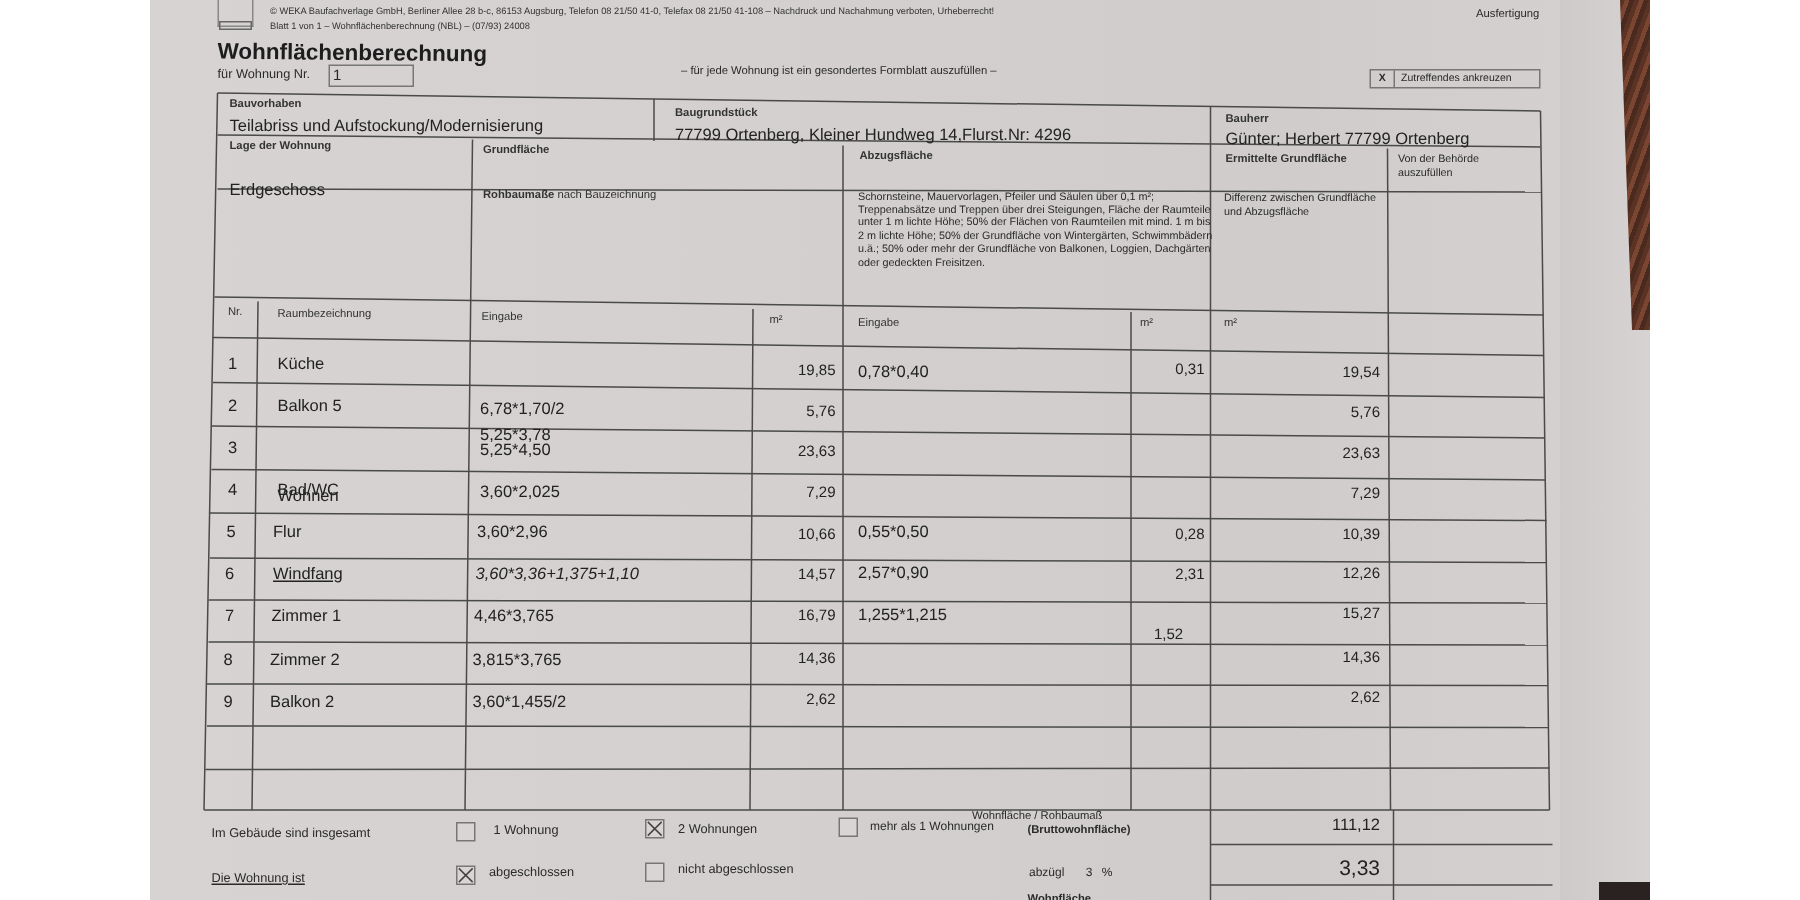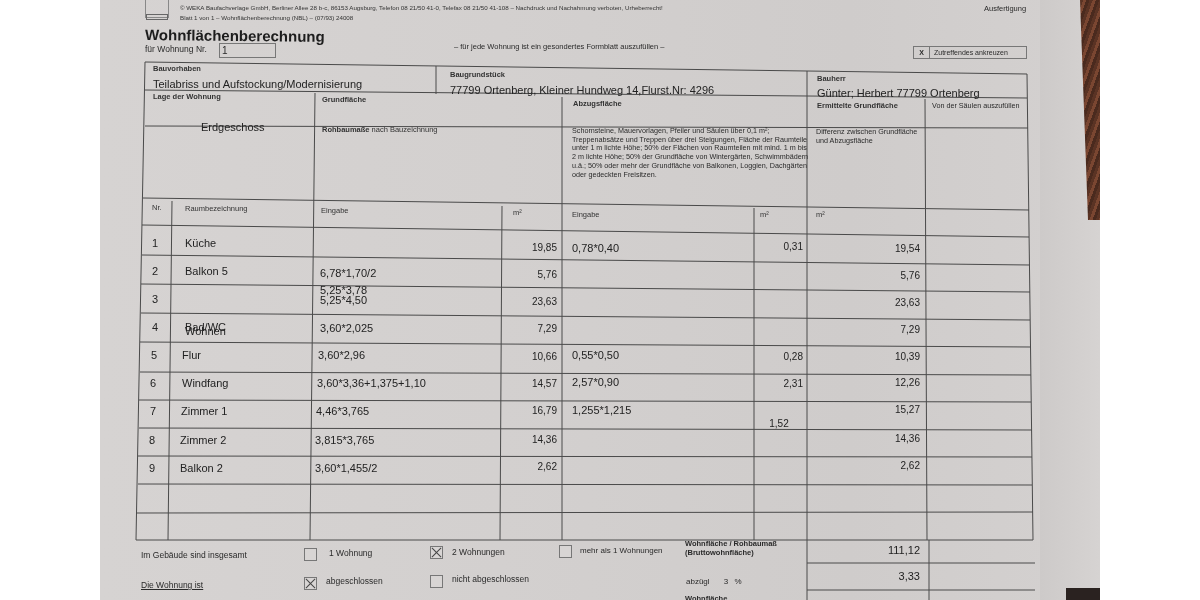--- a/index.html
+++ b/index.html
@@ -115,28 +115,28 @@
 </svg>
 
 <div class="cell lbl" style="left:153px;top:64px;">Bauvorhaben</div>
 <div class="cell val" style="left:153px;top:78px;">Teilabriss und Aufstockung/Modernisierung</div>
 <div class="cell lbl" style="left:450px;top:70px;">Baugrundstück</div>
 <div class="cell val" style="left:450px;top:84px;">77799 Ortenberg, Kleiner Hundweg 14,Flurst.Nr: 4296</div>
 <div class="cell lbl" style="left:817px;top:74px;">Bauherr</div>
 <div class="cell val" style="left:817px;top:87px;">Günter; Herbert  77799  Ortenberg</div>
 
 <div class="cell lbl" style="left:153px;top:92px;">Lage der Wohnung</div>
-<div class="cell val" style="left:153px;top:121px;margin-left:48px;">Erdgeschoss</div>
+<div class="cell val" style="left:153px;top:121px;">Erdgeschoss</div>
 <div class="cell lbl" style="left:322px;top:95px;">Grundfläche</div>
 <div class="cell small" style="left:322px;top:125px;"><b>Rohbaumaße</b><span> nach Bauzeichnung</span></div>
 <div class="cell lbl" style="left:573px;top:99px;font-weight:bold;">Abzugsfläche</div>
 <div class="para" style="left:572px;top:127px;width:238px;">Schornsteine, Mauervorlagen, Pfeiler und Säulen über 0,1 m²; Treppenabsätze und Treppen über drei Steigungen, Fläche der Raumteile unter 1 m lichte Höhe; 50% der Flächen von Raumteilen mit mind. 1 m bis 2 m lichte Höhe; 50% der Grundfläche von Wintergärten, Schwimmbädern u.ä.; 50% oder mehr der Grundfläche von Balkonen, Loggien, Dachgärten oder gedeckten Freisitzen.</div>
 <div class="cell lbl" style="left:817px;top:101px;width:90px;white-space:normal;line-height:9px;">Ermittelte Grundfläche</div>
 <div class="para" style="left:816px;top:128px;width:108px;">Differenz zwischen Grundfläche und Abzugsfläche</div>
-<div class="para" style="left:932px;top:102px;width:90px;font-size:7.2px;">Von der Säulen auszufüllen</div>
+<div class="para" style="left:932px;top:102px;width:90px;font-size:7.2px;">Von der Behörde auszufüllen</div>
 
 <div class="cell small" style="left:152px;top:203px;">Nr.</div>
 <div class="cell small" style="left:185px;top:204px;">Raumbezeichnung</div>
 <div class="cell small" style="left:321px;top:206px;">Eingabe</div>
 <div class="cell small" style="left:513px;top:208px;">m²</div>
 <div class="cell small" style="left:572px;top:210px;">Eingabe</div>
 <div class="cell small" style="left:760px;top:210px;">m²</div>
 <div class="cell small" style="left:816px;top:210px;">m²</div>
 
 <div>
@@ -178,22 +178,22 @@
   <div class="cell val" style="left:182px;top:349px;">Flur</div>
   <div class="cell val" style="left:318px;top:349px;">3,60*2,96</div>
   <div class="cell num" style="left:505px;top:351px;width:52px;">10,66</div>
   <div class="cell val" style="left:572px;top:349px;">0,55*0,50</div>
   <div class="cell num" style="left:755px;top:351px;width:48px;">0,28</div>
   <div class="cell num" style="left:810px;top:351px;width:110px;">10,39</div>
 </div>
 
 <div>
   <div class="cell val" style="left:150px;top:377px;">6</div>
-  <div class="cell val" style="left:182px;top:377px;">Windfang</div>
-  <div class="cell val" style="left:317px;top:377px;">3,60*3,36+1,375+1,10</div>
+  <div class="cell val" style="left:182px;top:377px;text-decoration:underline;">Windfang</div>
+  <div class="cell val" style="left:317px;top:377px;font-style:italic;">3,60*3,36+1,375+1,10</div>
   <div class="cell num" style="left:505px;top:378px;width:52px;">14,57</div>
   <div class="cell val" style="left:572px;top:376px;">2,57*0,90</div>
   <div class="cell num" style="left:755px;top:378px;width:48px;">2,31</div>
   <div class="cell num" style="left:810px;top:377px;width:110px;">12,26</div>
 </div>
 
 <div>
   <div class="cell val" style="left:150px;top:405px;">7</div>
   <div class="cell val" style="left:181px;top:405px;">Zimmer 1</div>
   <div class="cell val" style="left:316px;top:405px;">4,46*3,765</div>
@@ -226,23 +226,23 @@
 <div class="foot" style="left:452px;top:547px;">2 Wohnungen</div>
 <div class="cb" style="left:559px;top:545px;"></div>
 <div class="foot" style="left:580px;top:546px;font-size:8px;">mehr als 1 Wohnungen</div>
 
 <div class="foot" style="left:141px;top:580px;text-decoration:underline;">Die Wohnung ist</div>
 <div class="cb checked" style="left:304px;top:577px;"></div>
 <div class="foot" style="left:326px;top:576px;">abgeschlossen</div>
 <div class="cb" style="left:430px;top:575px;"></div>
 <div class="foot" style="left:452px;top:574px;">nicht abgeschlossen</div>
 
-<div class="foot" style="left:685px;top:539px;font-weight:bold;font-size:7.5px;">Wohnfläche / Rohbaumaß</div>
+<div class="foot" style="left:648px;top:539px;font-weight:normal;font-size:7.5px;">Wohnfläche / Rohbaumaß</div>
 <div class="foot" style="left:685px;top:548px;font-weight:bold;font-size:7.5px;">(Bruttowohnfläche)</div>
 <div class="cell num" style="left:820px;top:544px;width:100px;font-size:11px;">111,12</div>
 
 <div class="foot" style="left:686px;top:577px;font-size:8px;">
   <span>abzügl</span>
   <span style="margin-left:12px;">3</span>
   <span style="margin-left:4px;">%</span>
 </div>
-<div class="cell num" style="left:820px;top:570px;width:100px;font-size:11px;">3,33</div>
+<div class="cell num" style="left:820px;top:570px;width:100px;font-size:14px;">3,33</div>
 <div class="foot" style="left:685px;top:594px;font-weight:bold;font-size:7.5px;">Wohnfläche</div>
 
 </body></html>

